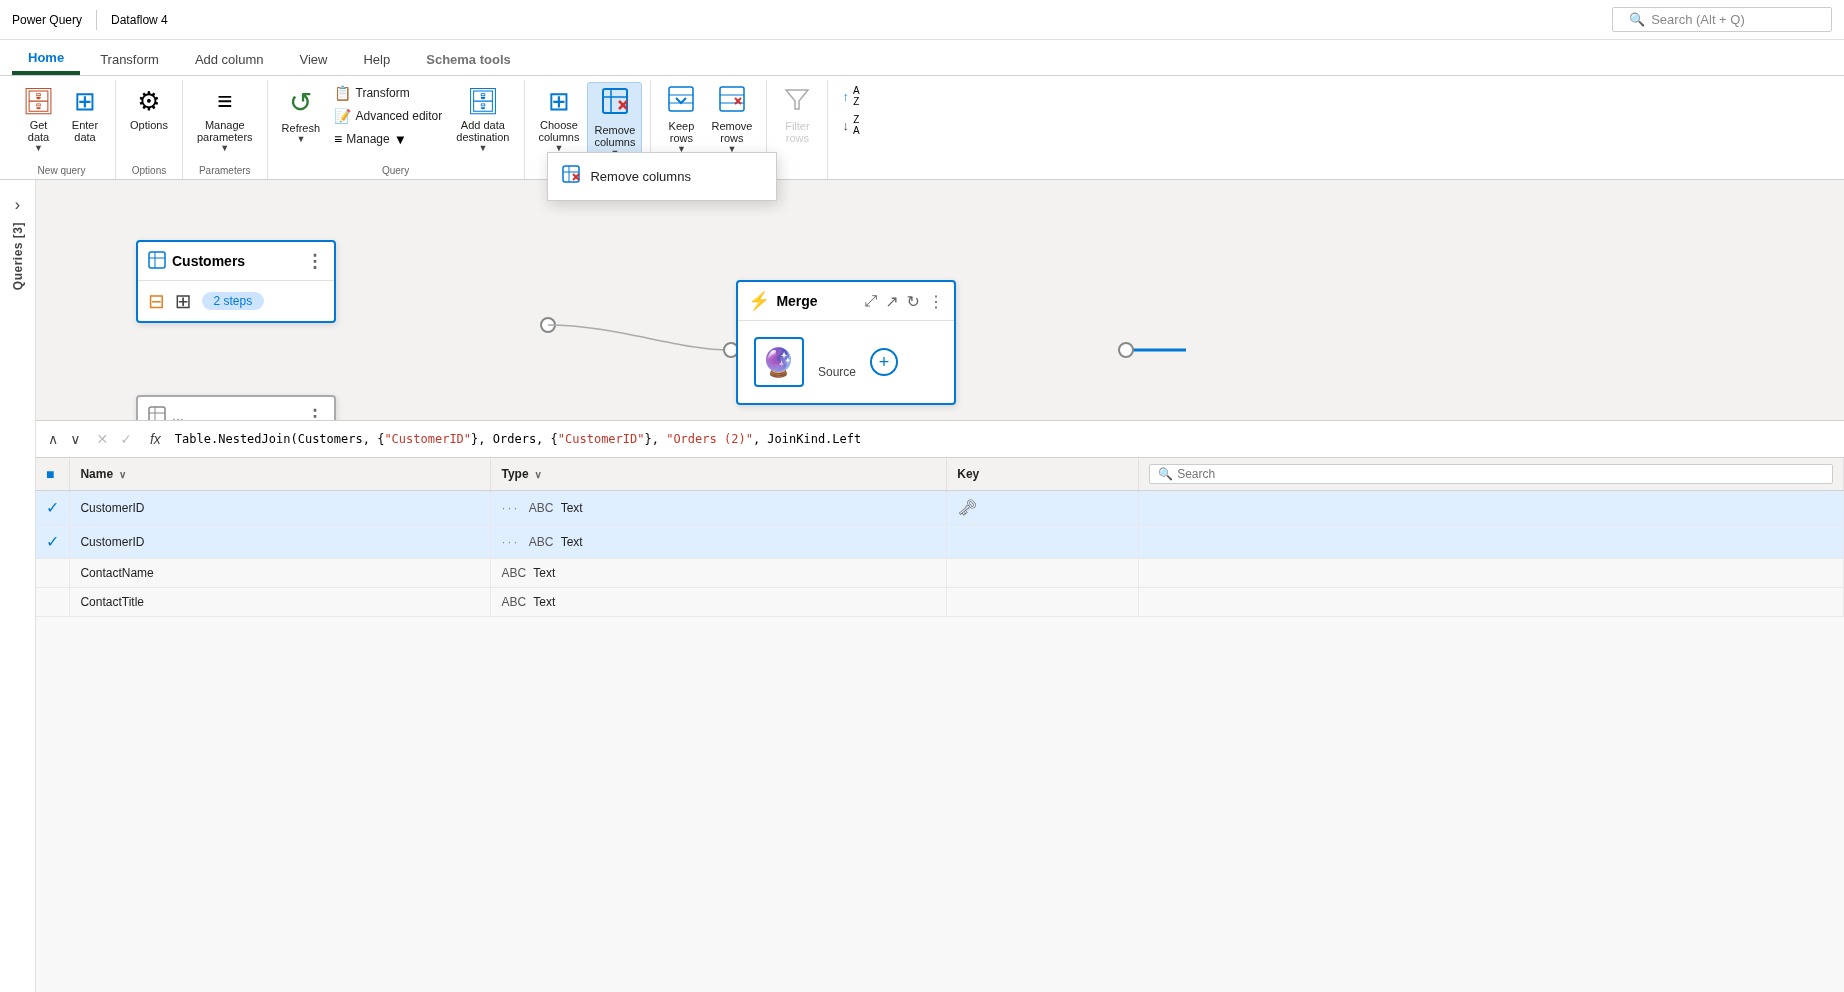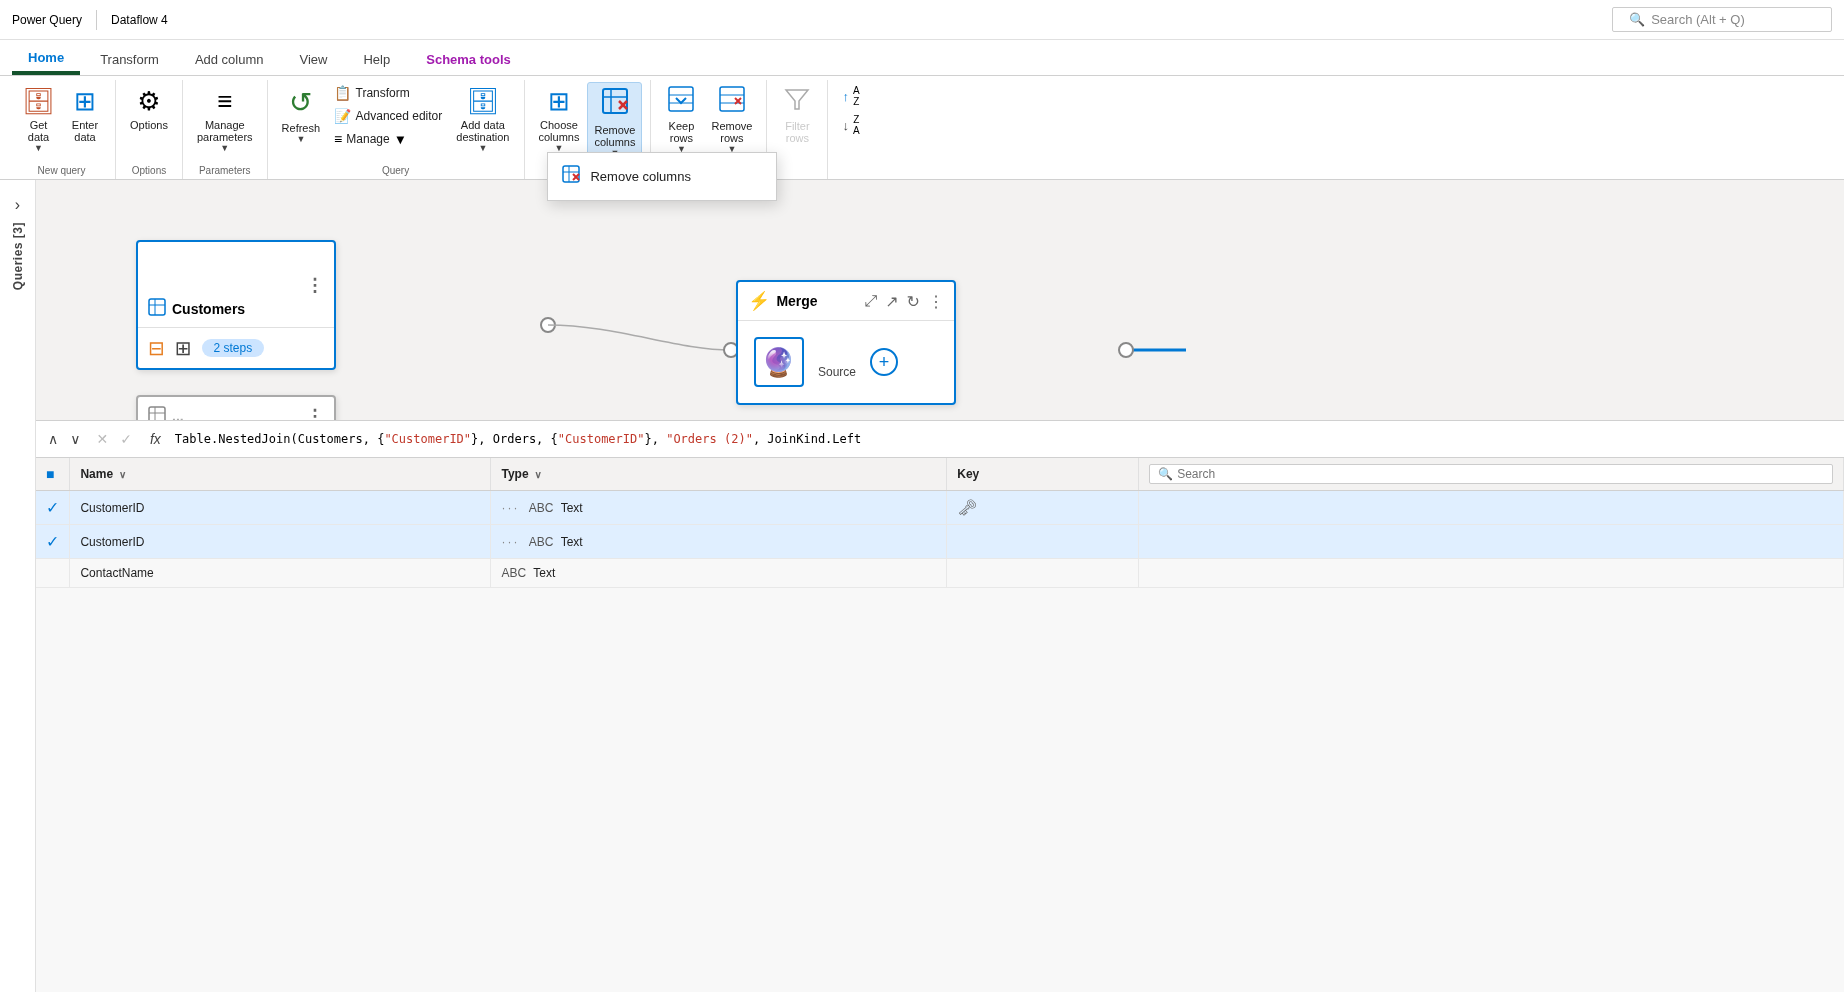--- a/index.html
+++ b/index.html
@@ -21,21 +21,21 @@
     
     .ribbon-tabs {
       display: flex; background: #fff; border-bottom: 1px solid #d0d0d0;
       padding: 0 12px; height: 36px; align-items: flex-end;
     }
     .ribbon-tab {
       padding: 6px 16px; font-size: 13px; color: #444; cursor: pointer;
       border-bottom: 2px solid transparent; margin-right: 4px; white-space: nowrap;
     }
     .ribbon-tab.active { color: #0078d4; border-bottom: 4px solid #14532d; font-weight: 600; }
-    .ribbon-tab.bold { font-weight: 700; color: #a21caf; }
+    .ribbon-tab.bold { font-weight: 700; color: #737373; }
 
     
     .ribbon {
       background: #fff; border-bottom: 1px solid #d0d0d0;
       display: flex; align-items: stretch; padding: 4px 8px 0 8px;
       min-height: 88px; position: relative;
     }
     .ribbon-group {
       display: flex; flex-direction: column; align-items: center;
       border-right: 1px solid #e0e0e0; padding: 2px 8px 0 8px;
@@ -397,21 +397,21 @@
         <circle cx="512" cy="145" r="7" fill="white" stroke="#888" stroke-width="2"></circle>
         <path d="M512,145 C580,145 640,170 695,170" stroke="#aaa" stroke-width="1.5" fill="none"></path>
         <circle cx="695" cy="170" r="7" fill="white" stroke="#888" stroke-width="2"></circle>
 
         <line x1="1090" y1="170" x2="1150" y2="170" stroke="#0078d4" stroke-width="3"></line>
         <circle cx="1090" cy="170" r="7" fill="white" stroke="#888" stroke-width="2"></circle>
       </svg>
 
       <div class="query-card" style="left:100px; top:60px; min-width:200px;">
         <div class="query-card-header">
-          <span style="display:flex; align-items:center;margin-top:48px;">
+          <span style="display:flex; align-items:center;">
             <span style="margin-right:6px;">
               <svg width="18" height="18" viewBox="0 0 18 18" fill="none">
                 <rect x="1" y="1" width="16" height="16" rx="2" stroke="#0078d4" stroke-width="1.5" fill="none"></rect>
                 <line x1="1" y1="7" x2="17" y2="7" stroke="#0078d4" stroke-width="1"></line>
                 <line x1="7" y1="1" x2="7" y2="17" stroke="#0078d4" stroke-width="1"></line>
               </svg>
             </span>
             <span style="font-size:14px; font-weight:600;">Customers</span>
           </span>
           <span class="card-menu">⋮</span>
@@ -549,18 +549,30 @@
             </td>
             <td>ContactName</td>
             <td>
               <span class="type-icon">ABC</span>
               Text
             </td>
             <td></td>
             <td></td>
           </tr>
 
+          <tr>
+            <td class="checkbox-col">
+              <span class="cb-empty"></span>
+            </td>
+            <td>ContactTitle</td>
+            <td>
+              <span class="type-icon">ABC</span>
+              Text
+            </td>
+            <td></td>
+            <td></td>
+          </tr>
         </tbody>
       </table>
     </div>
 
   </div>
 </div>
 
 </body></html>

